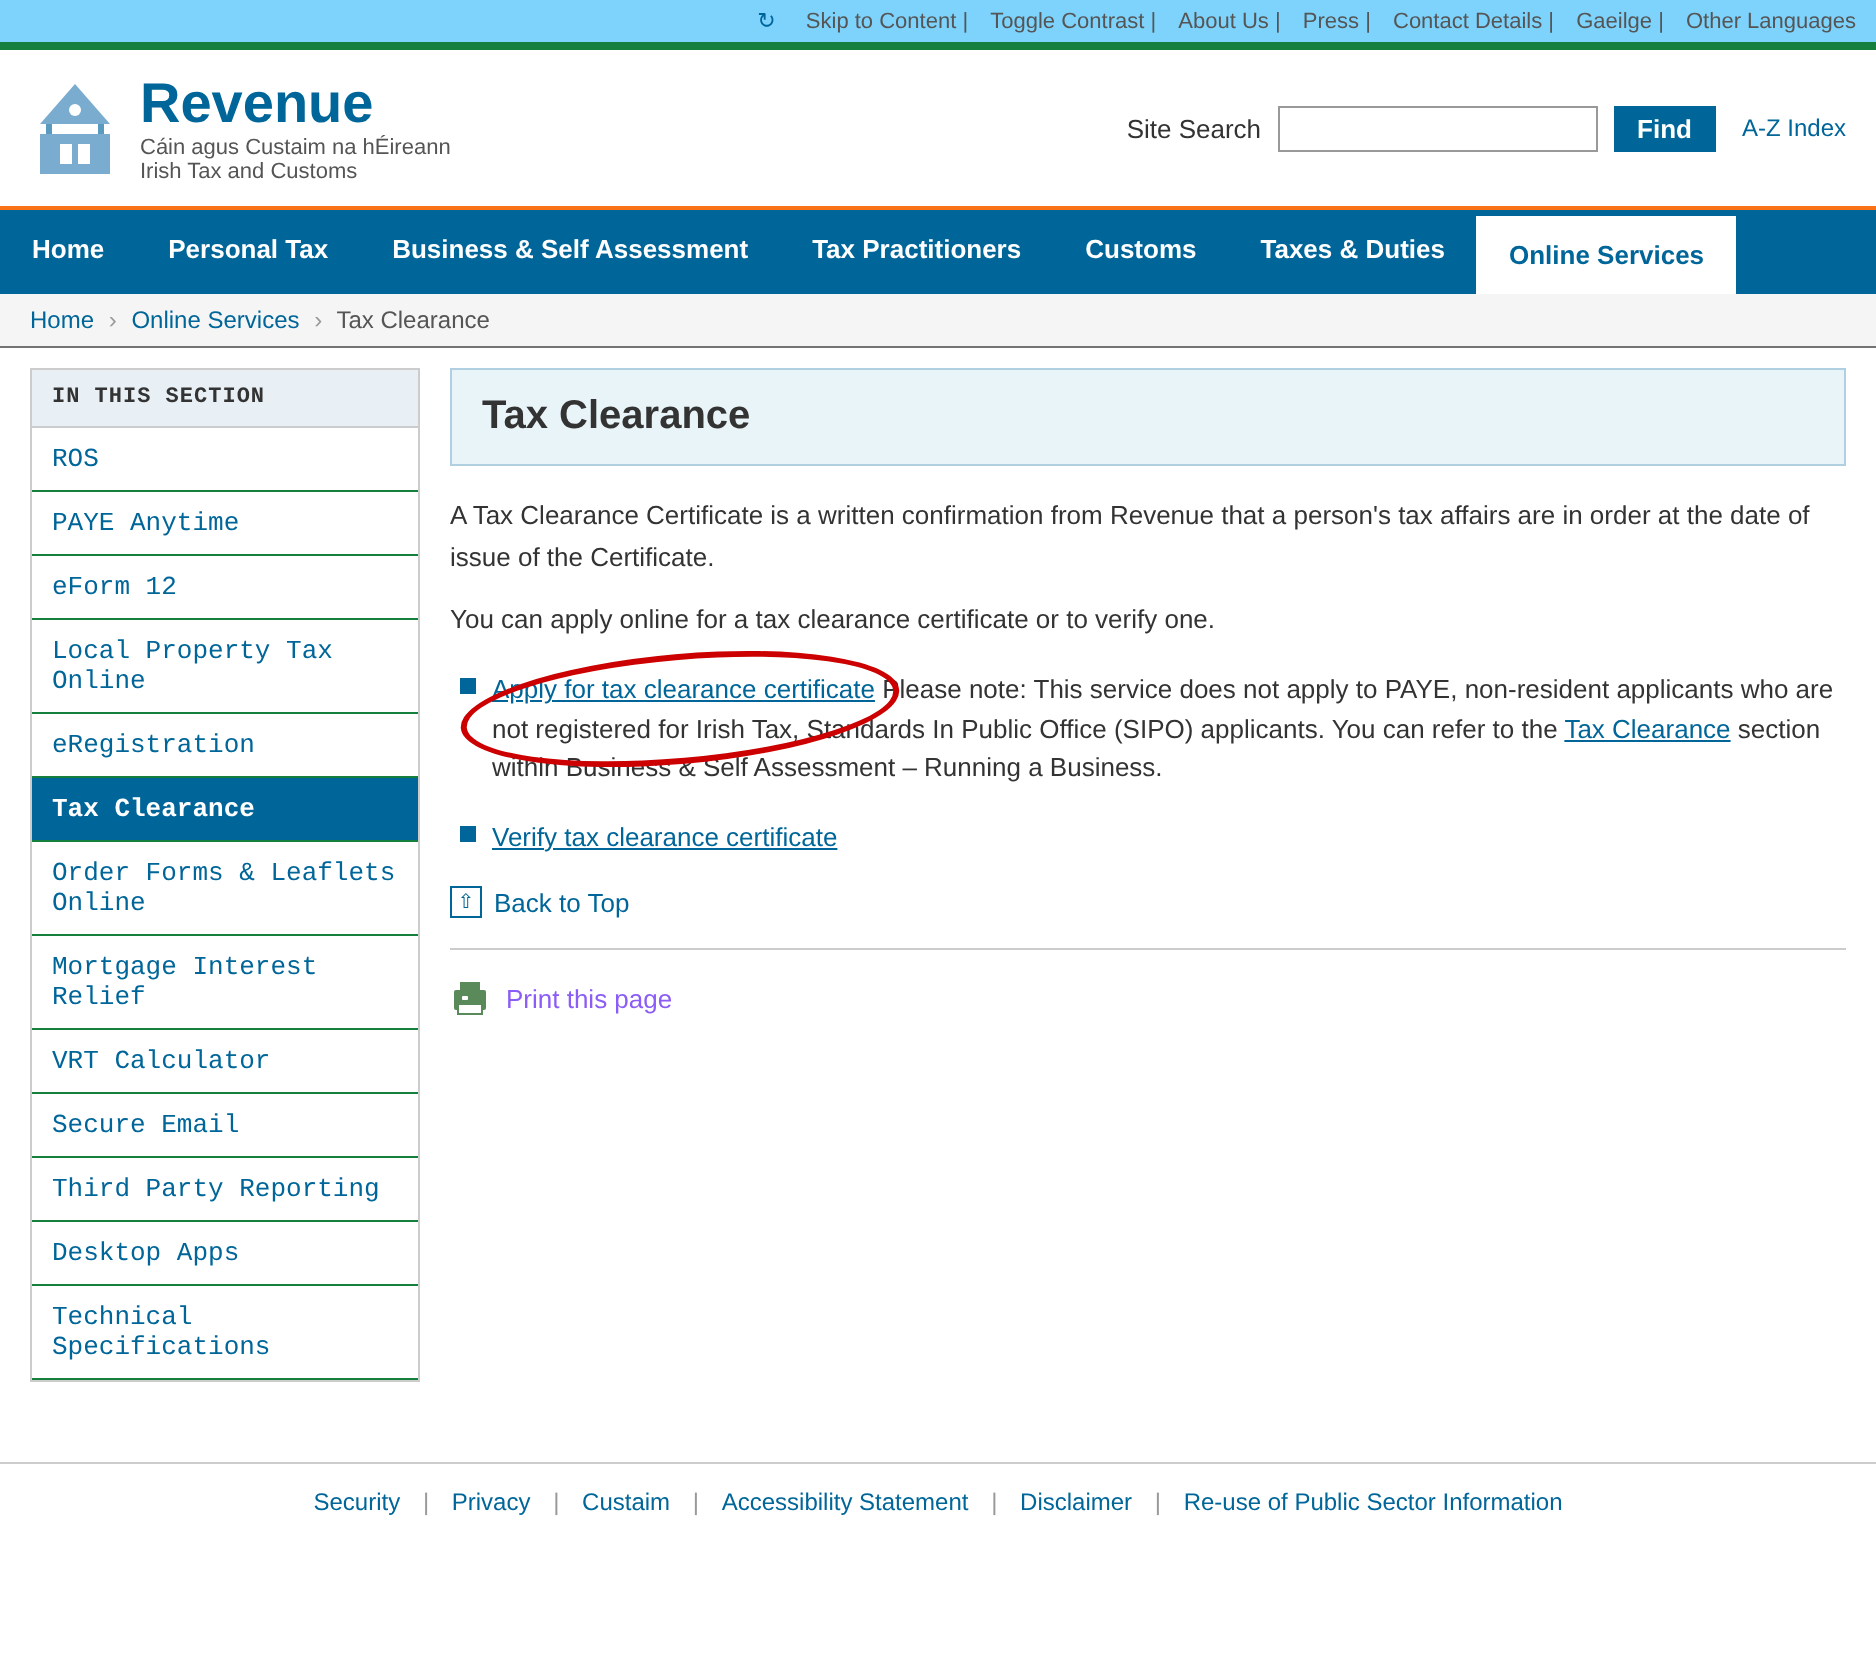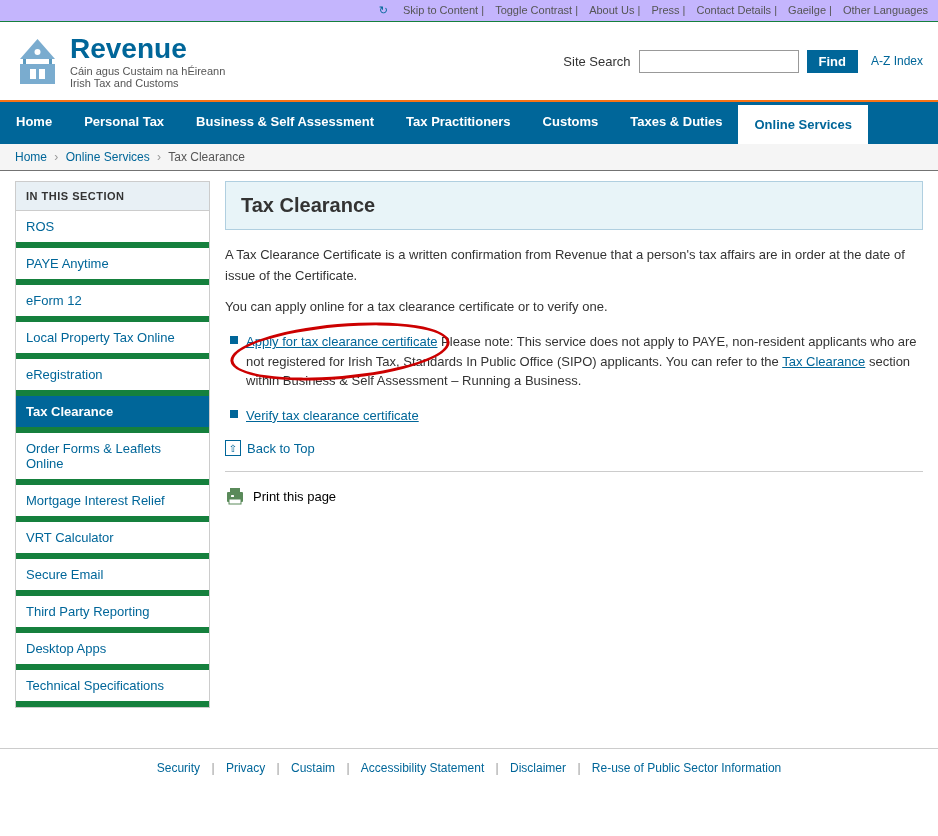--- a/index.html
+++ b/index.html
@@ -1,21 +1,21 @@
 <!DOCTYPE html>
 <html><head>
   <meta charset="utf-8">
   <style>
     * { margin: 0; padding: 0; box-sizing: border-box; }
     body { font-family: Arial, sans-serif; font-size: 13px; color: #333; background: #fff; width: 938px; }
 
     
     .utility-bar {
-      background: #c4b5fd;
-      border-bottom: 1px solid #15803d;
+      background: #7dd3fc;
+      border-bottom: 4px solid #15803d;
       padding: 4px 10px;
       text-align: right;
       font-size: 11px;
       color: #555;
     }
     .utility-bar a { color: #555; text-decoration: none; margin-left: 8px; }
     .utility-bar .skip-arrow { color: #006699; margin-right: 4px; }
 
     
     .header {
@@ -80,32 +80,33 @@
       padding: 10px 15px;
       gap: 0;
     }
 
     
     .sidebar {
       width: 195px;
       min-width: 195px;
       border: 1px solid #ccc;
       margin-right: 15px;
+      font-family: Liberation Mono, monospace;
     }
     .sidebar-header {
       background: #e8f0f5;
       padding: 8px 10px;
       font-size: 11px;
       font-weight: bold;
       color: #333;
       border-bottom: 1px solid #ccc;
       letter-spacing: 0.5px;
     }
     .sidebar-item {
-      border-bottom: 6px solid #15803d;
+      border-bottom: 1px solid #15803d;
     }
     .sidebar-item a {
       display: block;
       padding: 8px 10px;
       color: #006699;
       text-decoration: none;
       font-size: 13px;
     }
     .sidebar-item.active a {
       background: #006699;
@@ -189,21 +190,21 @@
     }
 
     .divider { border: none; border-top: 1px solid #ccc; margin: 15px 0; }
 
     .print-row {
       display: flex;
       align-items: center;
       gap: 8px;
       font-size: 13px;
     }
-    .print-row a { color: #000000; text-decoration: none; }
+    .print-row a { color: #8b5cf6; text-decoration: none; }
 
     
     .footer {
       margin-top: 30px;
       border-top: 1px solid #ccc;
       padding: 12px 15px;
       text-align: center;
       font-size: 12px;
       color: #555;
     }

